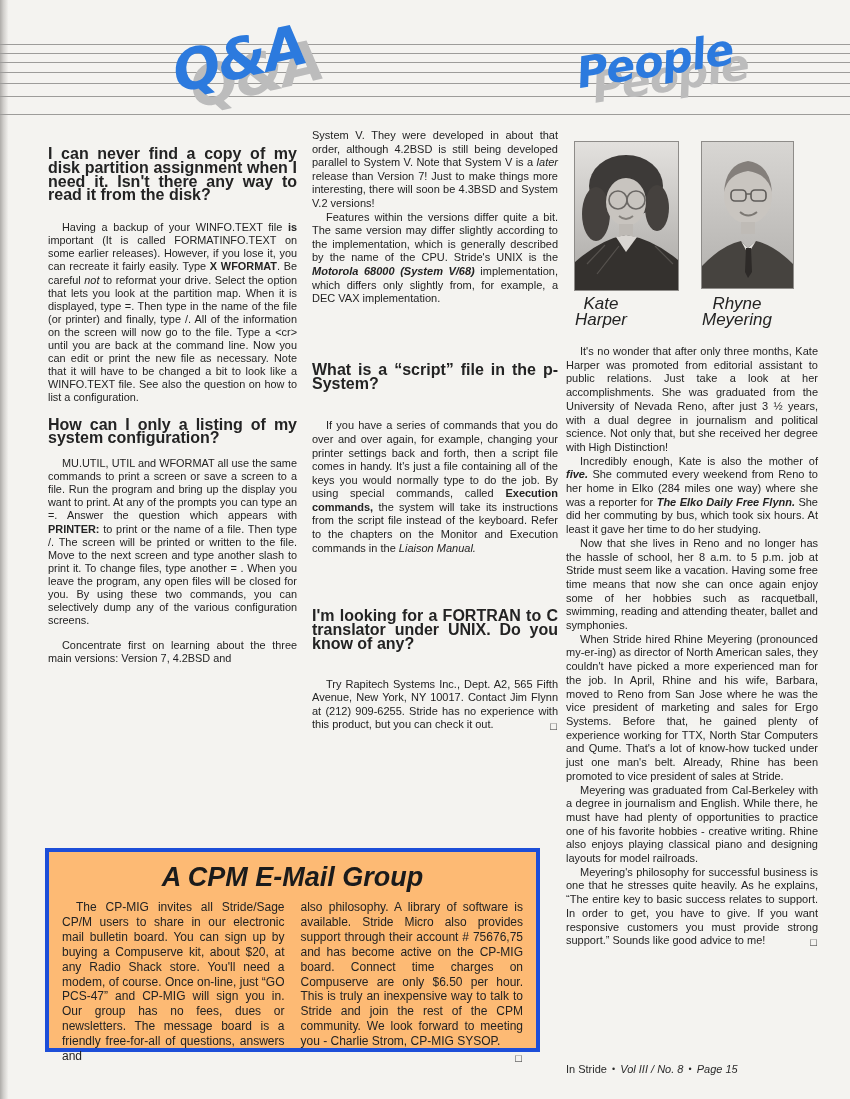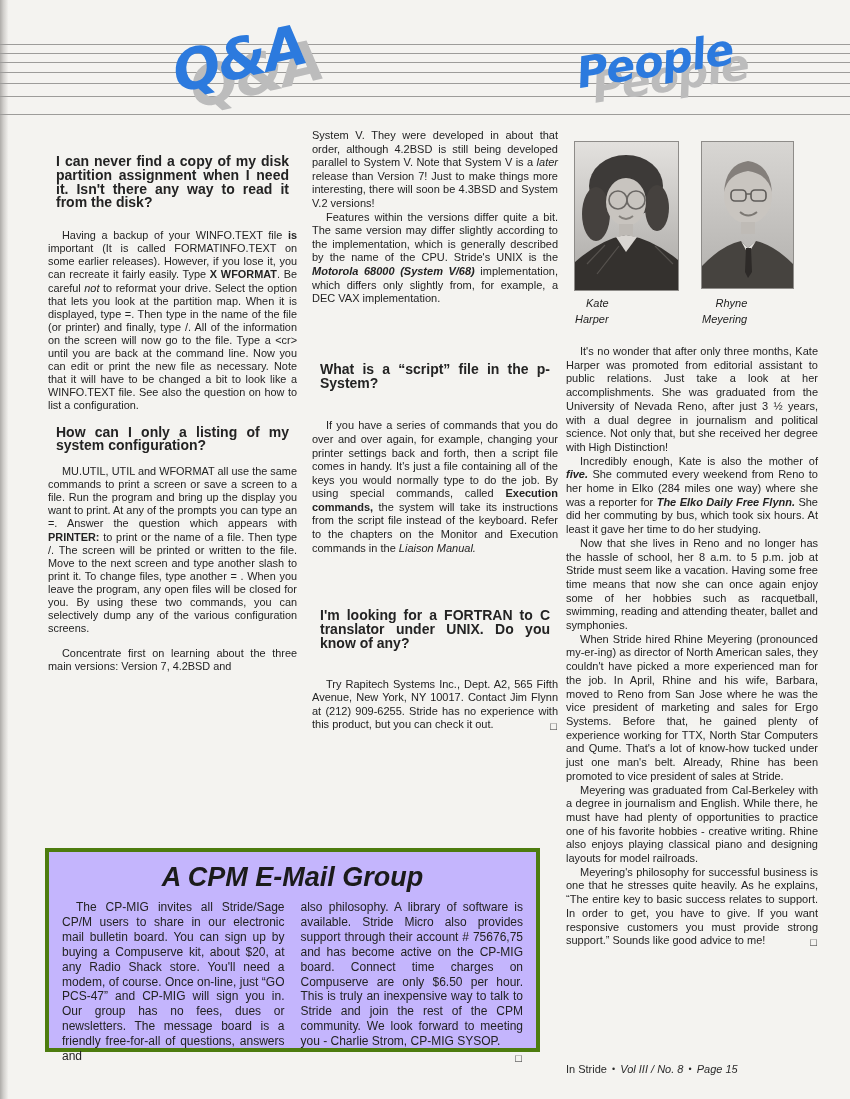--- a/index.html
+++ b/index.html
@@ -22,44 +22,44 @@
   #qa-logo .shadow{left:13px;top:19px;}
   #people-logo{left:576px;top:36px;font-size:43px;letter-spacing:-1px;transform:rotate(-9deg);}
   #people-logo .shadow{left:13px;top:17px;}
 
   
   .col{position:absolute;text-align:justify;}
   #col1{left:48px;top:147px;width:249px;font-size:10.9px;line-height:13.1px;}
   #col2{left:312px;top:129px;width:246px;font-size:11px;line-height:13.6px;}
   #col3{left:566px;top:140px;width:252px;font-size:11px;line-height:13.7px;}
   p{margin:0;text-align:justify;}
-  .q{font-weight:bold;margin:8px;font-size:14px;line-height:13.8px;text-align:justify;}
+  .q{font-weight:bold;margin:0;font-size:16px;line-height:13.8px;text-align:justify;}
   .indent{text-indent:14px;}
   .mt1{margin-top:13px;}   
   .mt2{margin-top:12px;}   
   .mt-q4{margin-top:57px;}
   .mt-a4{margin-top:29px;}
   .mt-q5{margin-top:54px;}
   .mt-a5{margin-top:27px;}
   .has-endmark{position:relative;}
   .endmark{position:absolute;right:1px;bottom:0;font-size:11px;line-height:12px;color:#232323;}
 
   
   #photos{position:relative;height:205px;}
   .photo{position:absolute;top:2px;box-shadow:0 0 0 1px #8e8c89;}
   #photo-kate{left:9px;width:103px;height:148px;}
   #photo-rhyne{left:136px;width:91px;height:146px;}
-  .caption{position:absolute;top:156px;font-style:italic;font-size:11px;line-height:15.5px;
-    white-space:pre-line;text-align:right;}
+  .caption{position:absolute;top:156px;font-style:italic;font-size:17px;line-height:15.5px;
+    white-space:pre-line;text-align:center;}
   #caption-kate{left:9px;}
   #caption-rhyne{left:136px;}
 
   
   #cpm-box{position:absolute;left:45px;top:848px;width:495px;height:204px;
-    border:4px solid #4d7c0f;background:#c4b5fd;box-sizing:border-box;padding:6px 13px 0 13px;}
+    border:4px solid #1d4ed8;background:#fdba74;box-sizing:border-box;padding:6px 13px 0 13px;}
   #cpm-title{text-align:center;font-weight:bold;font-style:italic;font-size:27px;line-height:34px;
     margin:2px 0 6px 0;letter-spacing:0px;color:#1b1b1b;}
   #cpm-cols{display:flex;gap:16px;}
   .cpm-col{flex:1;font-size:12px;line-height:14.9px;text-align:justify;}
 
   
   #footer{position:absolute;left:566px;top:1063px;width:252px;text-align:left;
     font-size:11px;color:#2a2a2a;white-space:nowrap;}
   #footer .it{font-style:italic;}
   #footer .bullet{font-size:9px;position:relative;top:-1px;padding:0 2px;}

